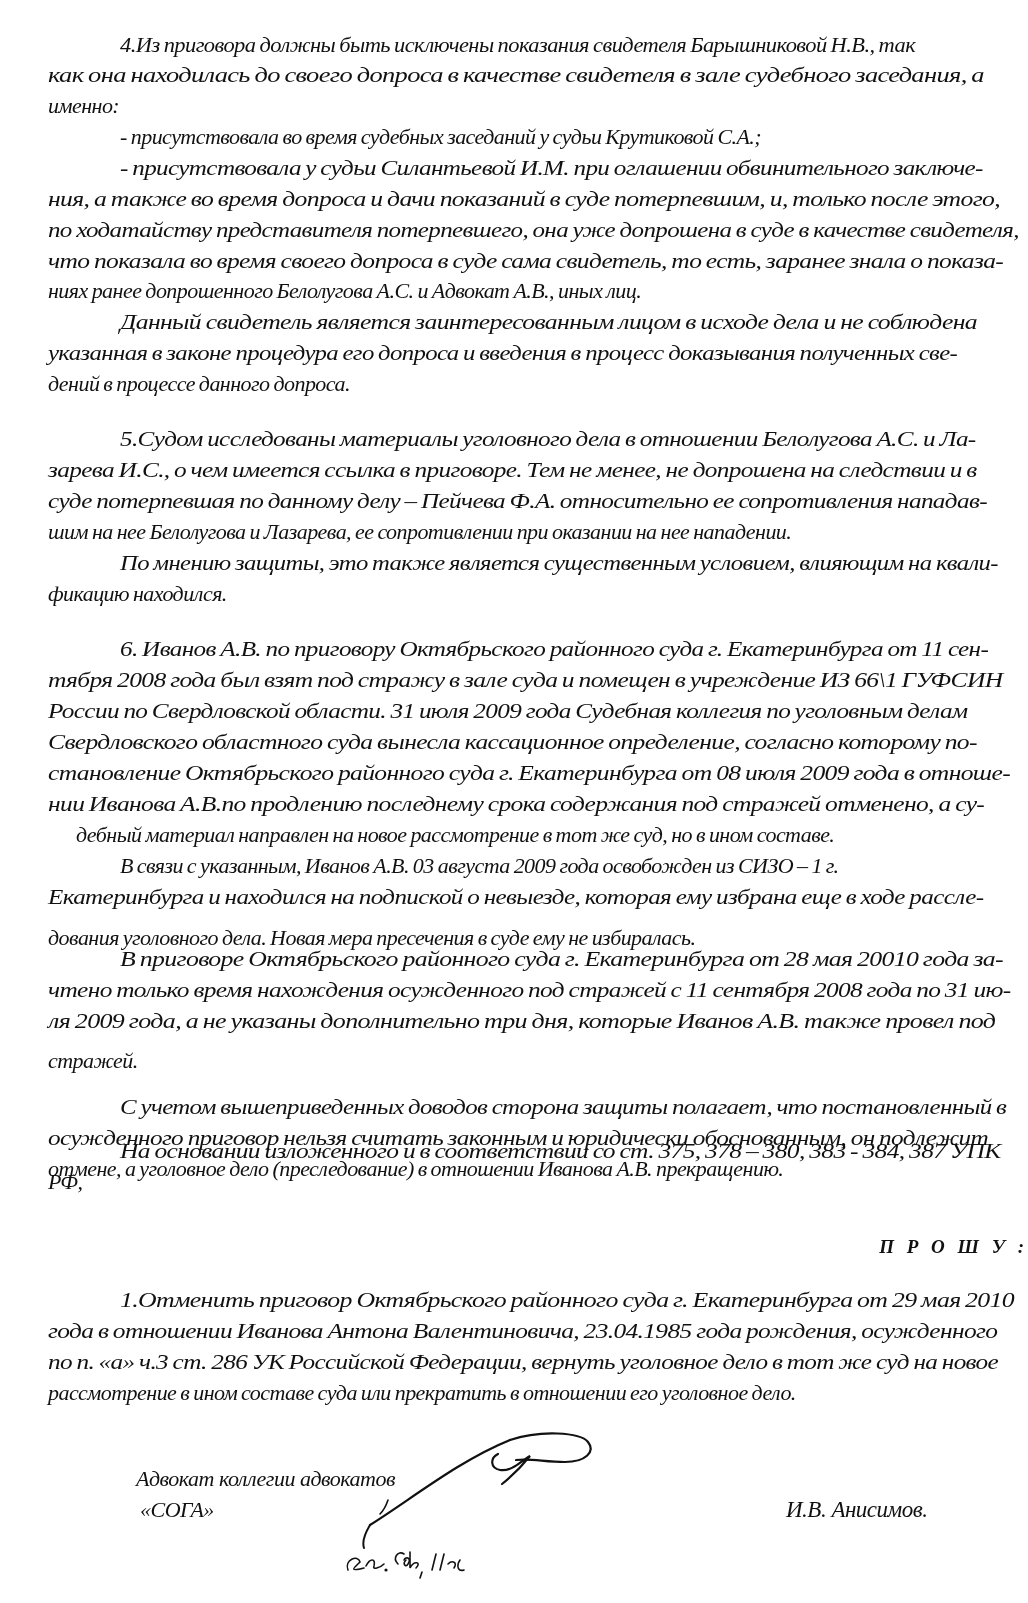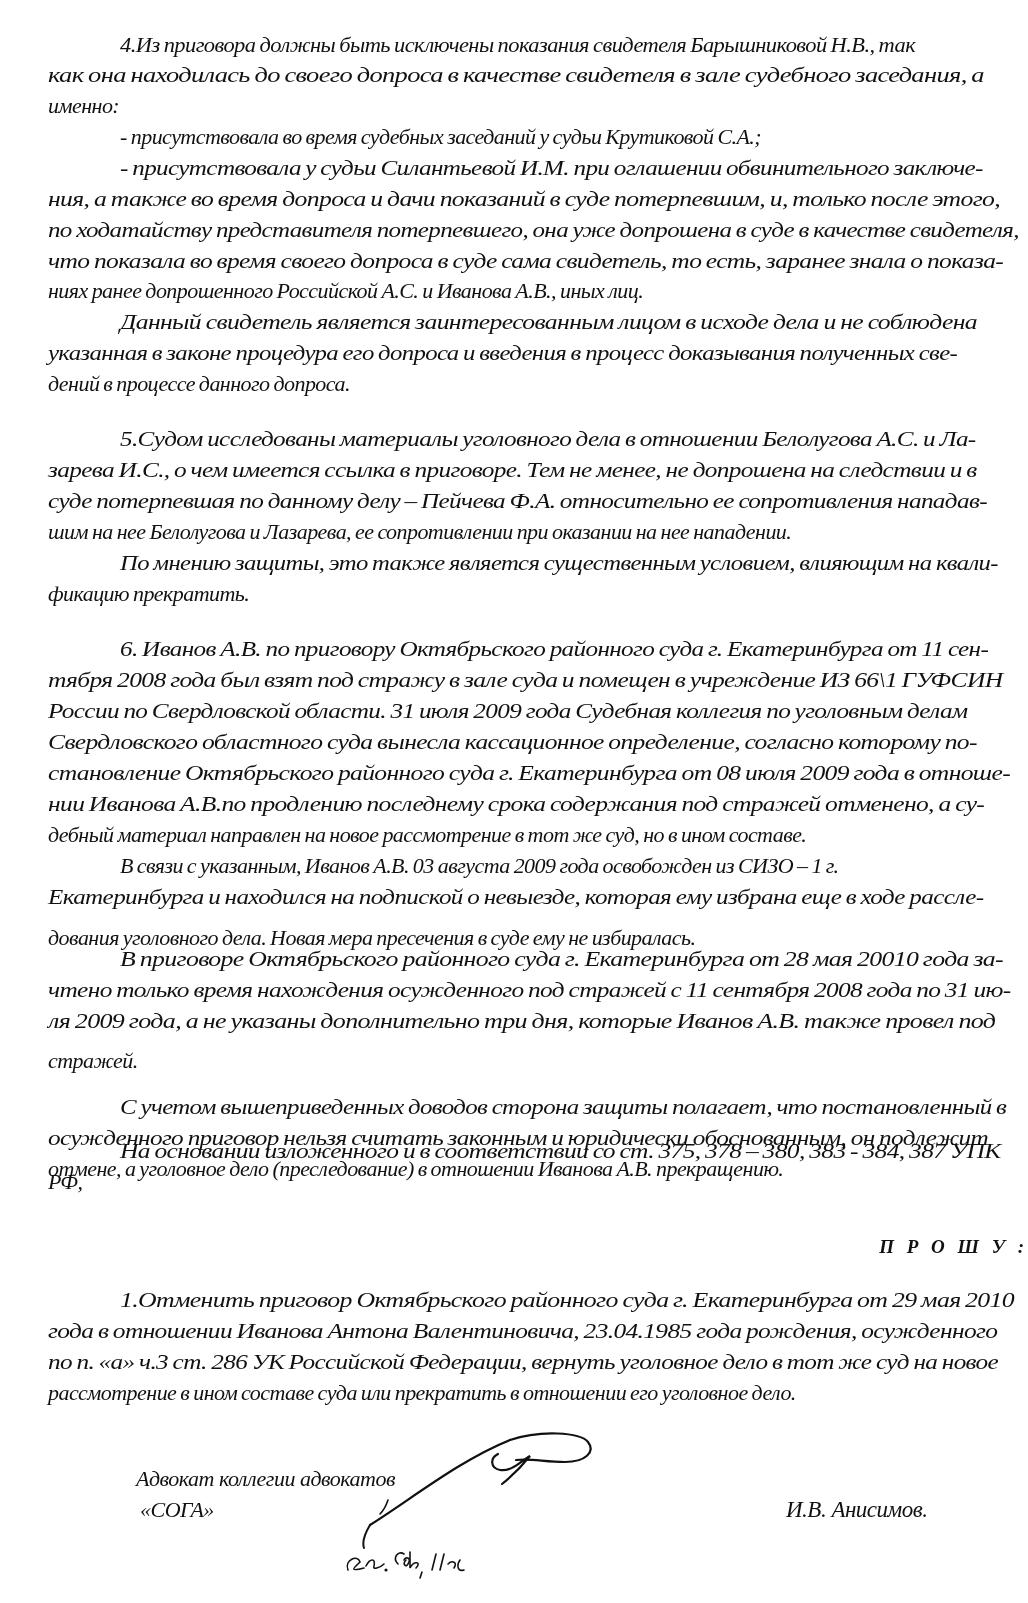--- a/index.html
+++ b/index.html
@@ -76,43 +76,43 @@
 
   <div>
     <div class="line indent" style="top: 18px; width: 840px; transform: scaleX(1.0214);">4.Из приговора должны быть исключены показания свидетеля Барышниковой Н.В., так</div>
     <div class="line" style="top: 48px; transform: scaleX(1.2031);">как она находилась до своего допроса в качестве свидетеля в зале судебного заседания, а</div>
     <div class="line" style="top:79px;">именно:</div>
     <div class="line indent" style="top:110px;">-  присутствовала во время судебных заседаний у судьи Крутиковой С.А.;</div>
     <div class="line indent" style="top: 141px; transform: scaleX(1.141);">-  присутствовала  у судьи Силантьевой И.М. при оглашении обвинительного заключе-</div>
     <div class="line" style="top: 172px; transform: scaleX(1.1669);">ния, а также во время допроса и дачи показаний в суде потерпевшим,  и,  только после этого,</div>
     <div class="line" style="top: 203px; transform: scaleX(1.1355);">по ходатайству представителя потерпевшего,  она уже допрошена в суде в качестве свидетеля,</div>
     <div class="line" style="top: 234px; transform: scaleX(1.1582);">что показала во время своего допроса в суде сама свидетель, то есть, заранее знала  о показа-</div>
-    <div class="line" style="top:264px;">ниях ранее допрошенного Российской А.С. и Иванова А.В., иных лиц.</div>
+    <div class="line" style="top:264px;">ниях ранее допрошенного Белолугова А.С. и Адвокат А.В., иных лиц.</div>
     <div class="line indent" style="top: 295px; transform: scaleX(1.1673);">Данный свидетель является заинтересованным лицом в исходе дела и не соблюдена</div>
     <div class="line" style="top: 326px; transform: scaleX(1.1259);">указанная в законе процедура его допроса и введения в процесс доказывания полученных све-</div>
     <div class="line" style="top:357px;">дений в процессе данного допроса.</div>
   </div>
 
   <div>
     <div class="line indent" style="top: 412px; transform: scaleX(1.1425);">5.Судом исследованы материалы уголовного дела в отношении Белолугова А.С. и Ла-</div>
     <div class="line" style="top: 443px; transform: scaleX(1.1496);">зарева И.С., о чем имеется ссылка в приговоре. Тем не менее, не допрошена на следствии и в</div>
     <div class="line" style="top: 474px; transform: scaleX(1.1453);">суде потерпевшая по данному делу – Пейчева Ф.А. относительно ее сопротивления нападав-</div>
     <div class="line" style="top:505px;">шим на нее Белолугова и Лазарева, ее сопротивлении при оказании на нее нападении.</div>
     <div class="line indent" style="top: 536px; transform: scaleX(1.1216);">По мнению защиты, это также является существенным условием, влияющим на квали-</div>
-    <div class="line" style="top:567px;">фикацию прекратить.</div>
+    <div class="line" style="top:567px;">фикацию находился.</div>
   </div>
 
   <div>
     <div class="line indent" style="top: 622px; transform: scaleX(1.1425);">6. Иванов А.В. по приговору Октябрьского районного суда г. Екатеринбурга от 11 сен-</div>
     <div class="line" style="top: 653px; transform: scaleX(1.1596);">тября 2008 года был взят под стражу в зале суда и помещен в учреждение ИЗ 66\1 ГУФСИН</div>
     <div class="line" style="top: 684px; transform: scaleX(1.1453);">России по Свердловской области. 31 июля 2009 года Судебная коллегия по уголовным делам</div>
     <div class="line" style="top: 715px; transform: scaleX(1.161);">Свердловского областного суда вынесла кассационное определение, согласно которому по-</div>
     <div class="line" style="top: 746px; transform: scaleX(1.1625);">становление Октябрьского районного суда г. Екатеринбурга от 08 июля 2009 года в отноше-</div>
     <div class="line" style="top: 777px; transform: scaleX(1.1596);">нии Иванова А.В.по продлению последнему срока содержания под стражей отменено, а су-</div>
-    <div class="line" style="top:808px;">дебный материал направлен на новое рассмотрение в тот же суд, но в ином составе.</div>
+    <div class="line" style="top:808px;margin-left:28px;">дебный материал направлен на новое рассмотрение в тот же суд, но в ином составе.</div>
     <div class="line indent" style="top:839px;">В связи с указанным,  Иванов А.В. 03 августа 2009 года освобожден из СИЗО – 1 г.</div>
     <div class="line" style="top: 870px; transform: scaleX(1.1411);">Екатеринбурга и находился на подпиской о невыезде, которая ему избрана еще в ходе рассле-</div>
     <div class="line" style="top:901px;margin-top:10px;">дования уголовного дела. Новая мера пресечения в суде ему не избиралась.</div>
     <div class="line indent" style="top: 932px; transform: scaleX(1.1721);">В приговоре Октябрьского районного суда г. Екатеринбурга от 28 мая 20010 года за-</div>
     <div class="line" style="top: 963px; transform: scaleX(1.151);">чтено только время нахождения осужденного  под стражей с 11 сентября 2008 года по 31 ию-</div>
     <div class="line" style="top: 994px; transform: scaleX(1.1817);">ля 2009 года, а не указаны дополнительно три дня, которые Иванов А.В. также провел под</div>
     <div class="line" style="top:1025px;margin-top:9px;">стражей.</div>
   </div>
 
   <div>

